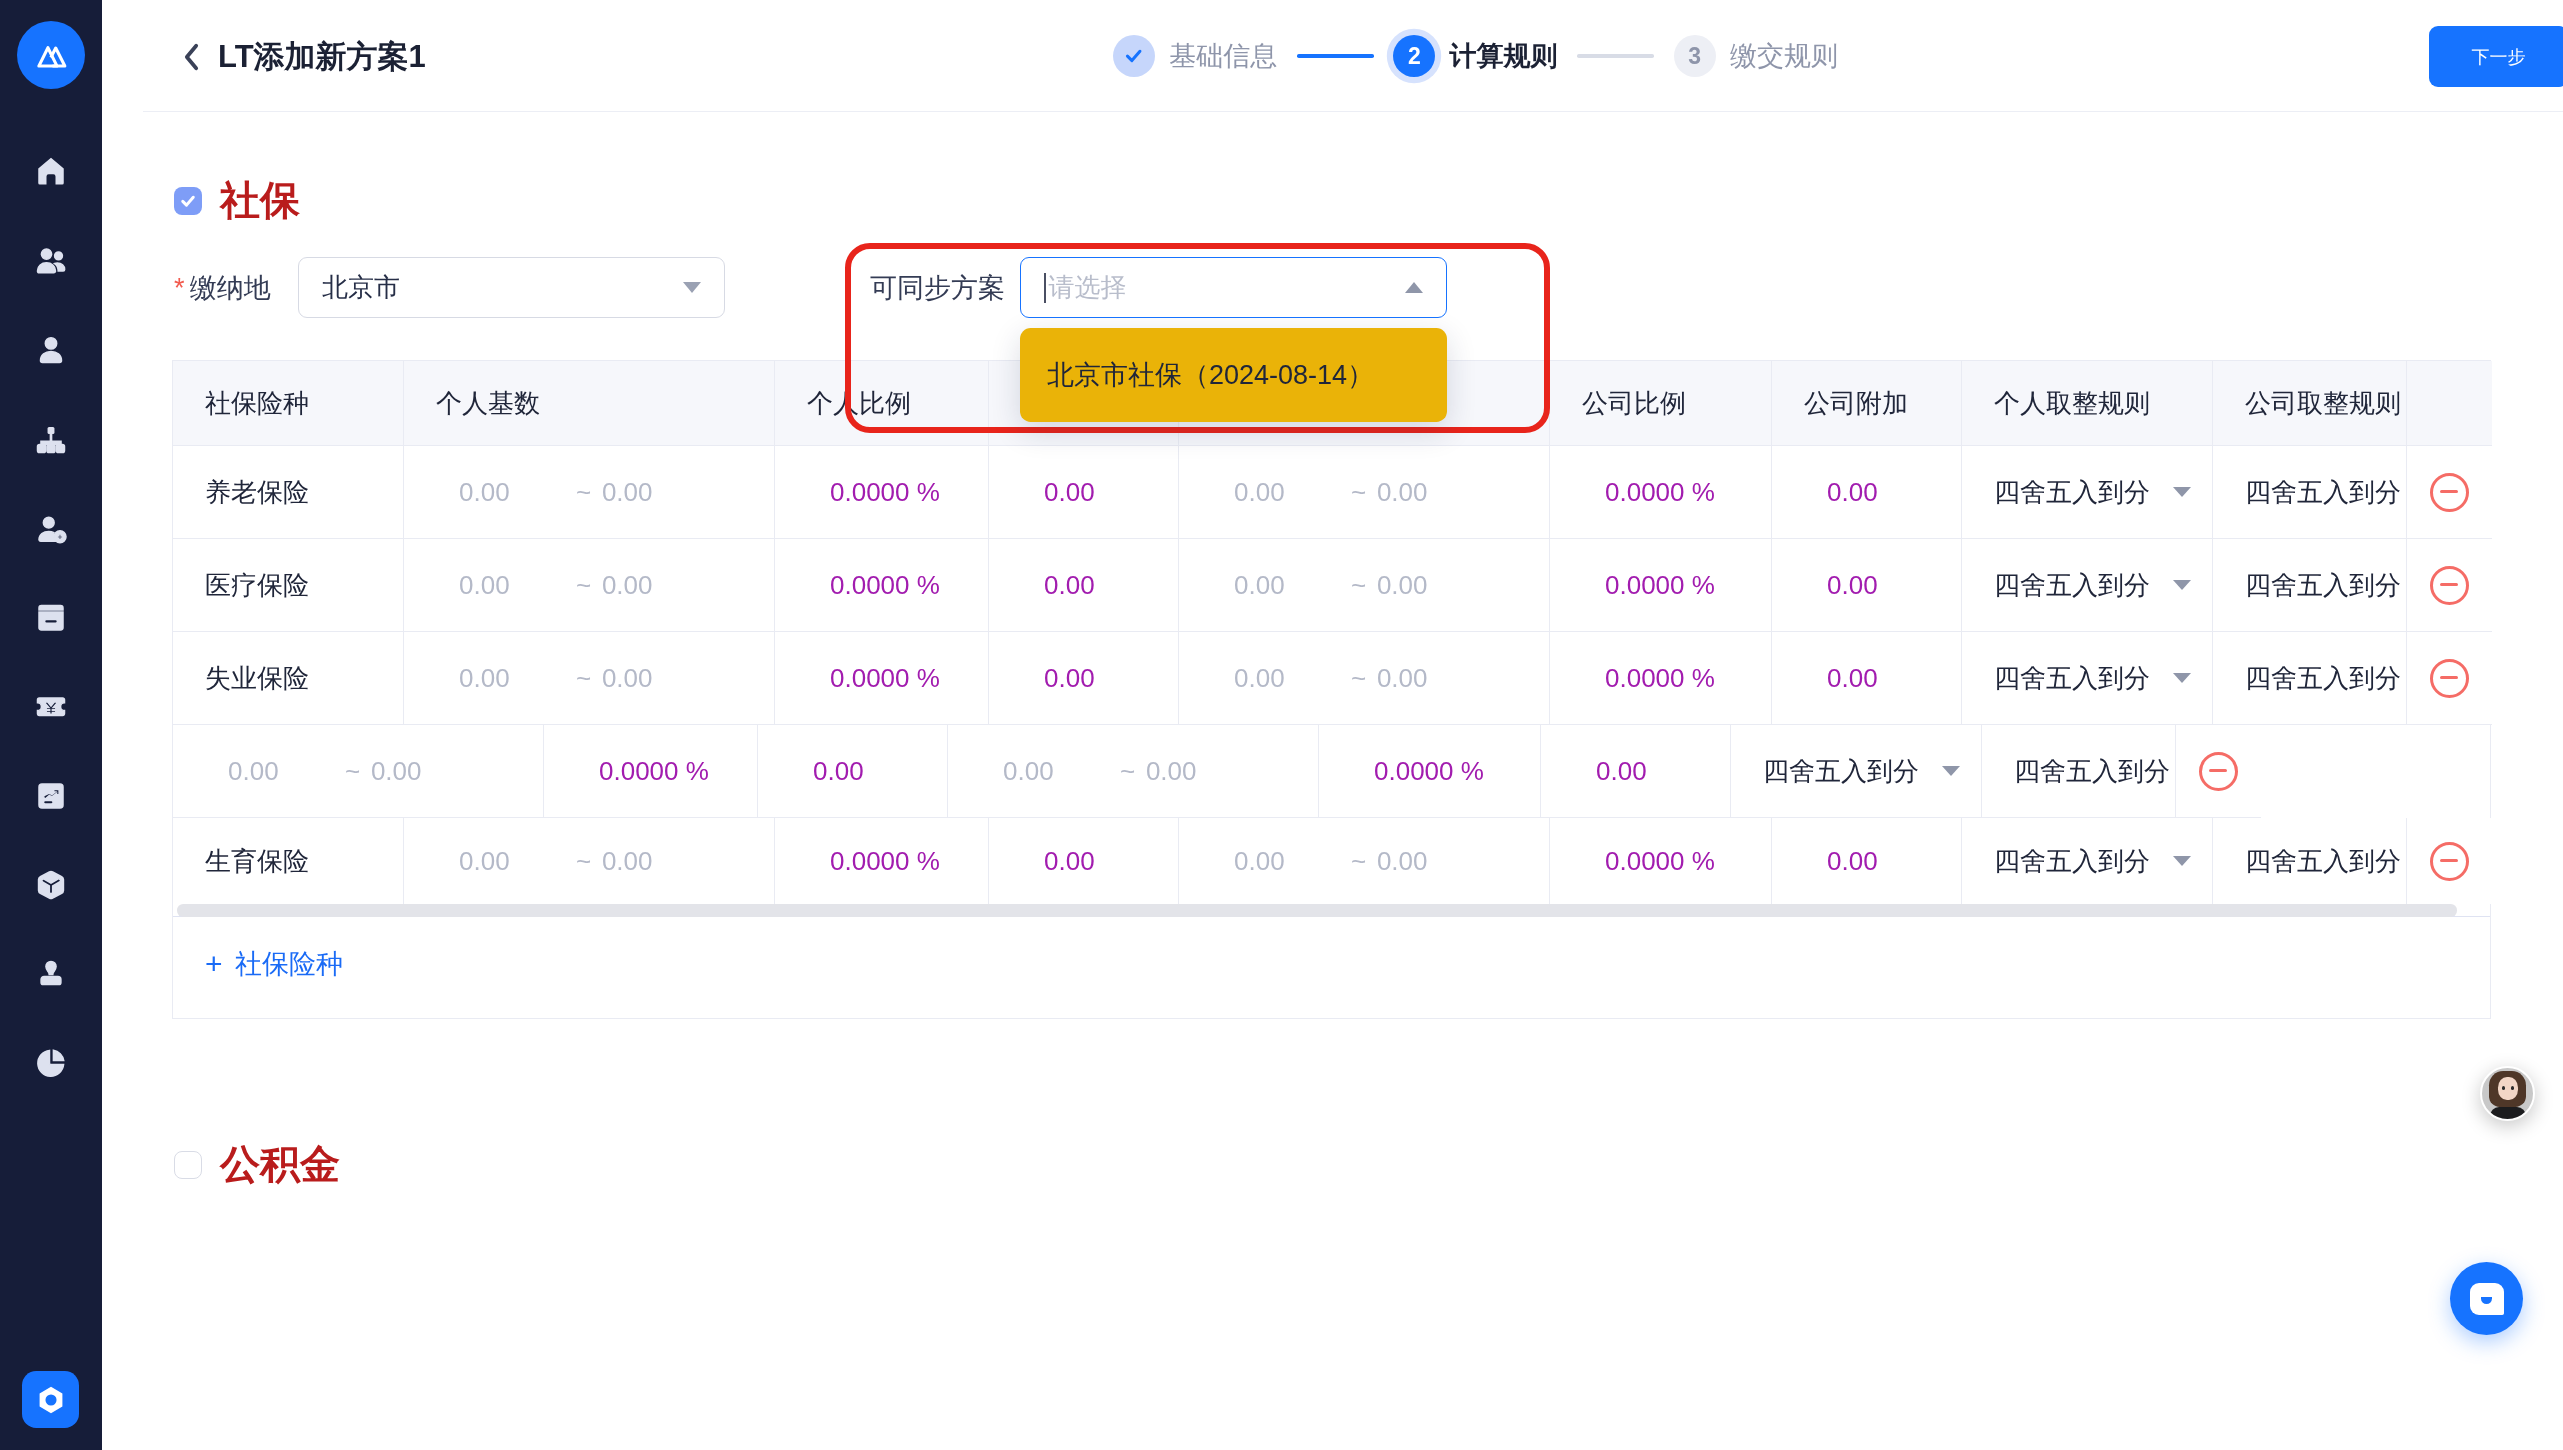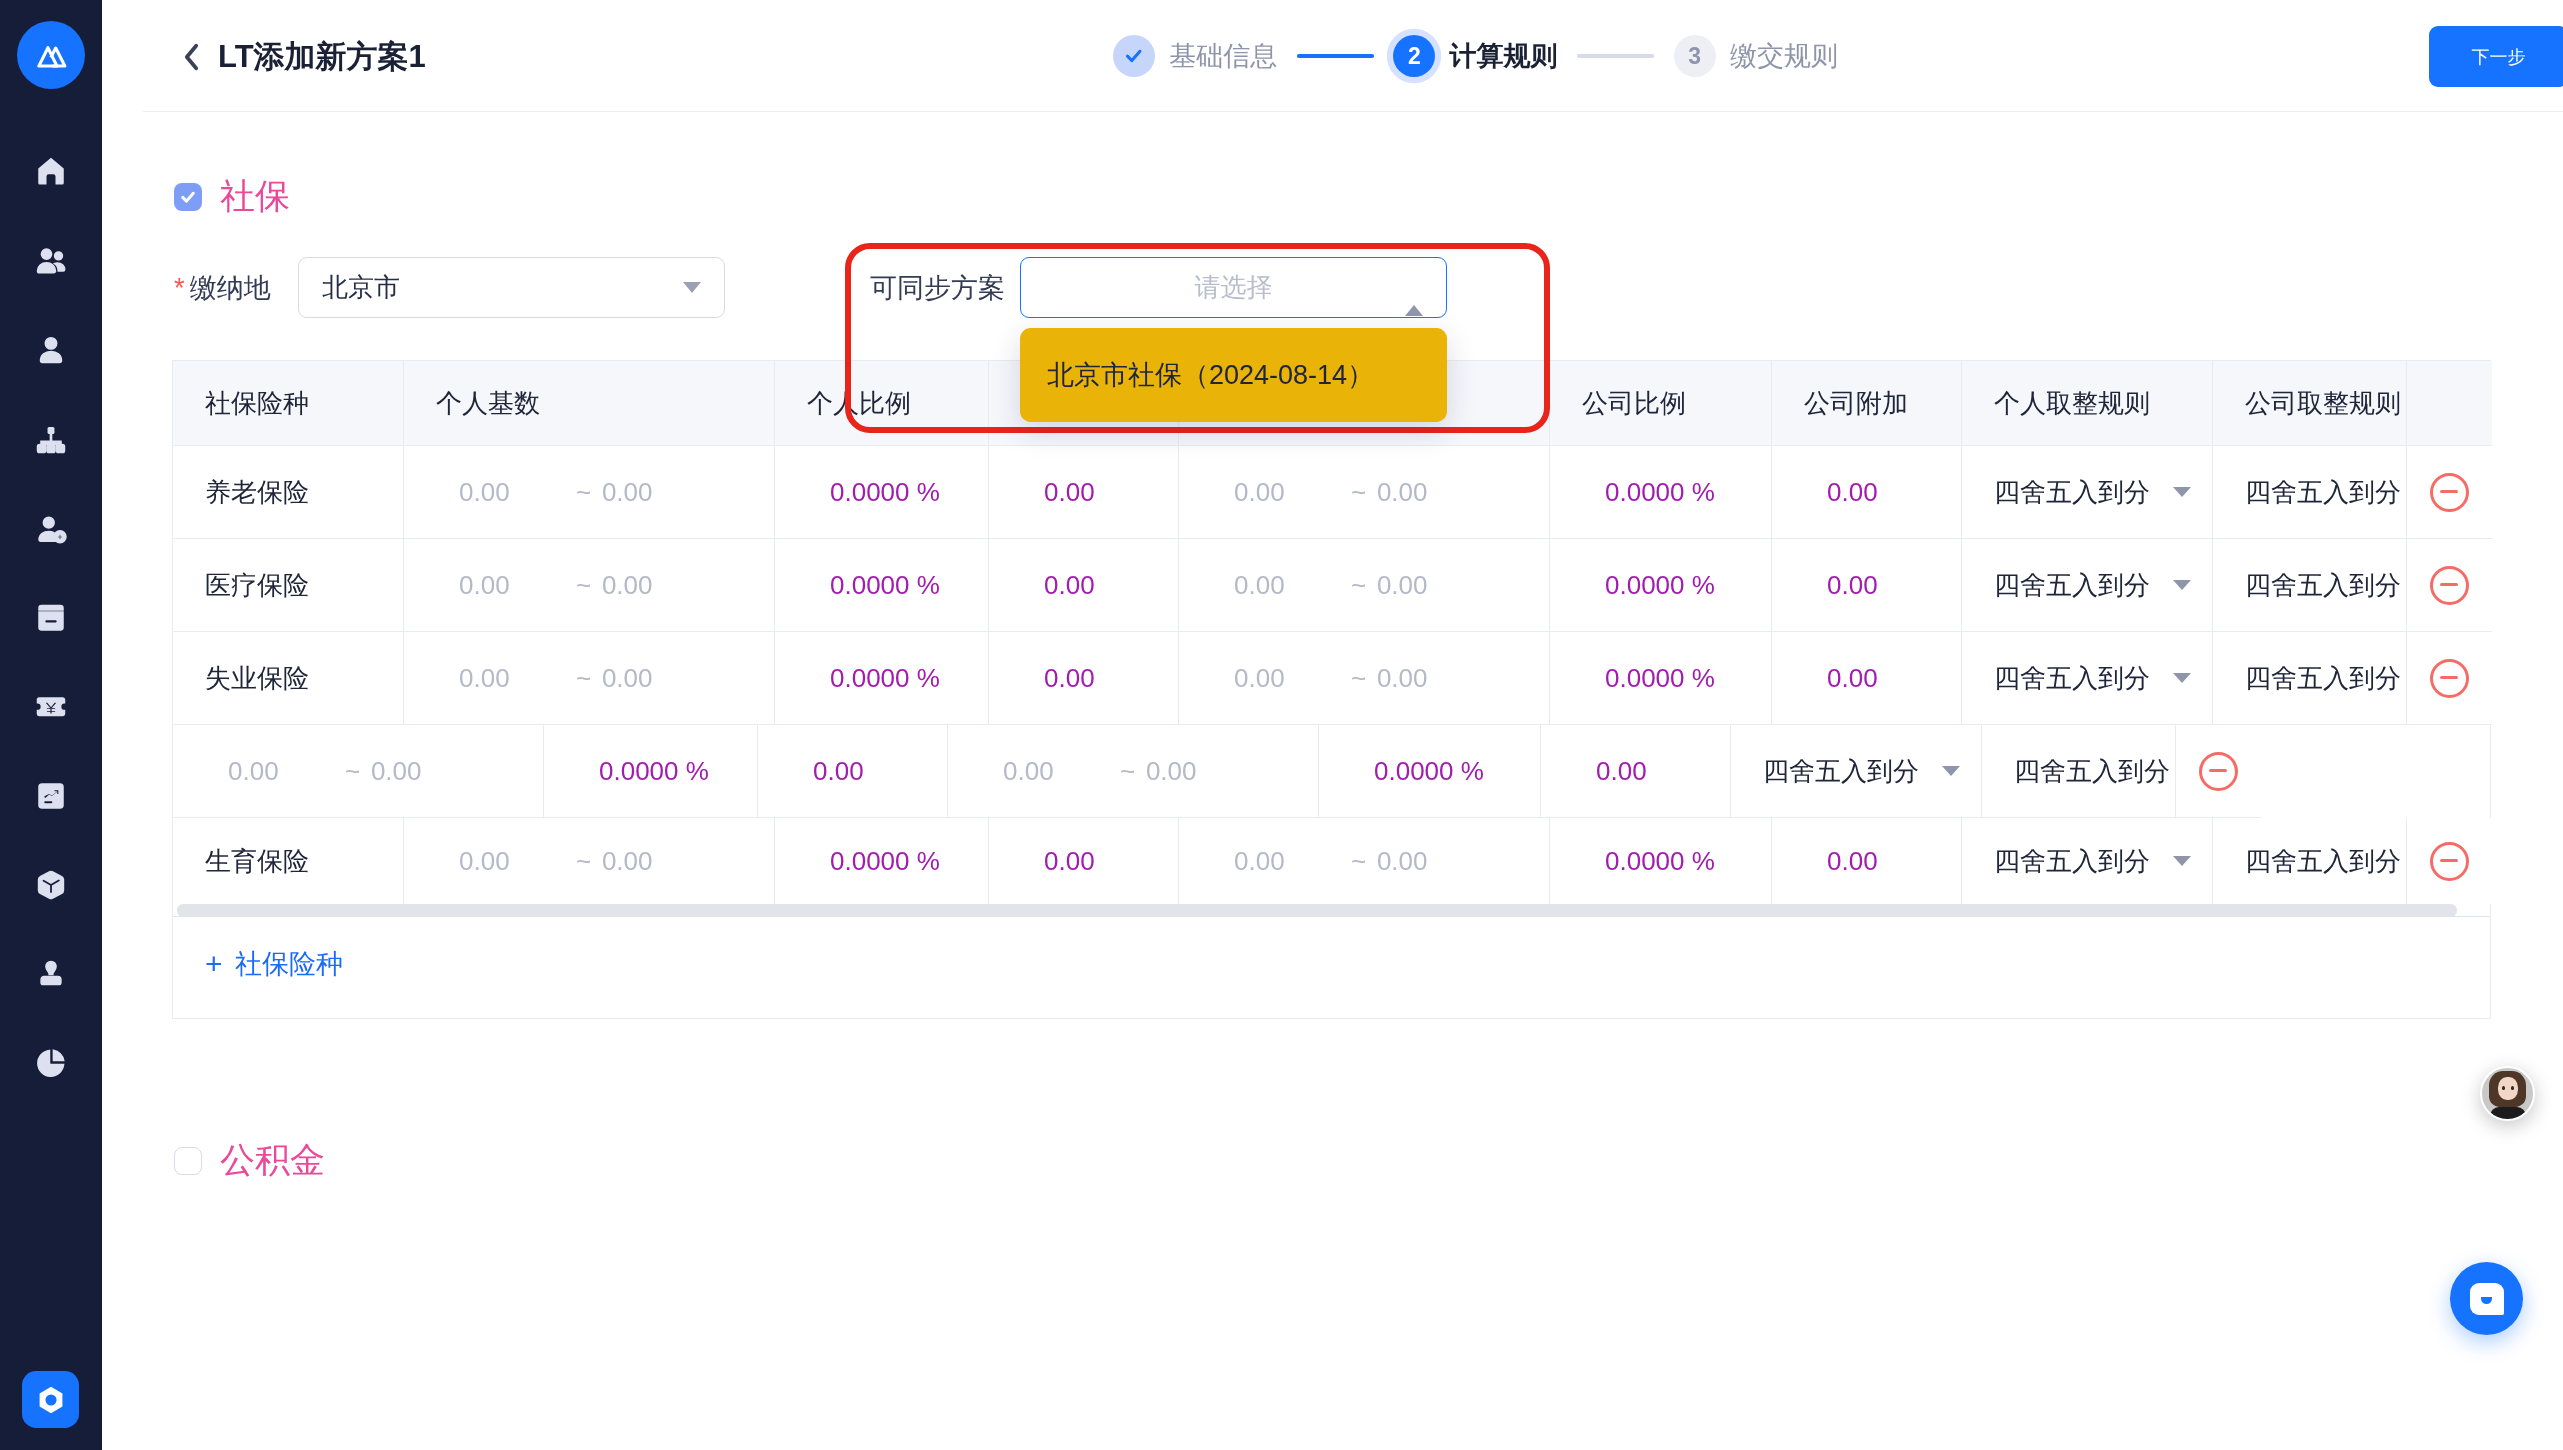--- a/index.html
+++ b/index.html
@@ -38,34 +38,34 @@
   .next-btn { position:absolute; right:36px; top:26px; width:139px; height:61px; background:#1673ff; color:#fff;
               font-size:18px; border:none; border-radius:9px; cursor:pointer; font-family:inherit; }
 
   
   .main { position:absolute; left:102px; top:114px; width:2461px; height:1337px; background:#fff; }
 
   .section-head { position:absolute; display:flex; align-items:center; gap:18px; }
   .checkbox { width:28px; height:28px; border-radius:8px; display:flex; align-items:center; justify-content:center; cursor:pointer; }
   .checkbox.checked { background:#7e9df7; }
   .checkbox.unchecked { background:#fff; border:1.8px solid #d9dce6; }
-  .section-title { font-size:35px; font-weight:400; color:#ec4899; }
+  .section-title { font-size:40px; font-weight:700; color:#b91c1c; }
 
   .form-label { position:absolute; top:158px; height:32px; line-height:32px; font-size:27px; color:#343c55; }
   .req-star { color:#f25b4f; margin-right:5.3px; font-size:27px; }
   .select-box { position:absolute; top:143px; height:61px; border-radius:9px; background:#fff; display:flex; align-items:center;
                 padding:12px 23px; cursor:pointer; }
   .select-box .sel-text { font-size:26px; color:#262e47; }
   .select-box .placeholder { color:#b8bdcb; }
   .sel-caret-down { margin-left:auto; width:0; height:0; border-left:9.8px solid transparent; border-right:9.8px solid transparent;
                     border-top:11.6px solid #9aa1b3; }
   .sel-caret-up { margin-left:auto; width:0; height:0; border-left:9.8px solid transparent; border-right:9.8px solid transparent;
                   border-bottom:11.6px solid #8f96a9; }
   .loc-select { left:196px; width:427px; border:1.8px solid #d7dae4; }
-  .sync-select { left:918px; width:427px; border:1.8px solid #1673ff; z-index:65;flex-direction:column; }
+  .sync-select { left:918px; width:427px; border:1.8px solid #1673ff; z-index:65; }
   .caret-bar { width:1.8px; height:30px; background:#4a4f63; margin-right:2.7px; }
 
   .dropdown-panel { position:absolute; left:918px; top:214px; width:427px; height:94px; background:#eab308; border-radius:10.7px;
                     box-shadow:0 9px 30px rgba(25,38,75,0.16); z-index:60; display:flex; align-items:center; }
   .dropdown-option { font-size:27px; color:#20263a; padding-left:27px; cursor:pointer; width:100%; line-height:94px; }
 
   .annotation { position:absolute; left:743px; top:129px; width:705px; height:190px; border:6.2px solid #e8241b;
                 border-radius:25px; z-index:55; pointer-events:none; }
 
   

